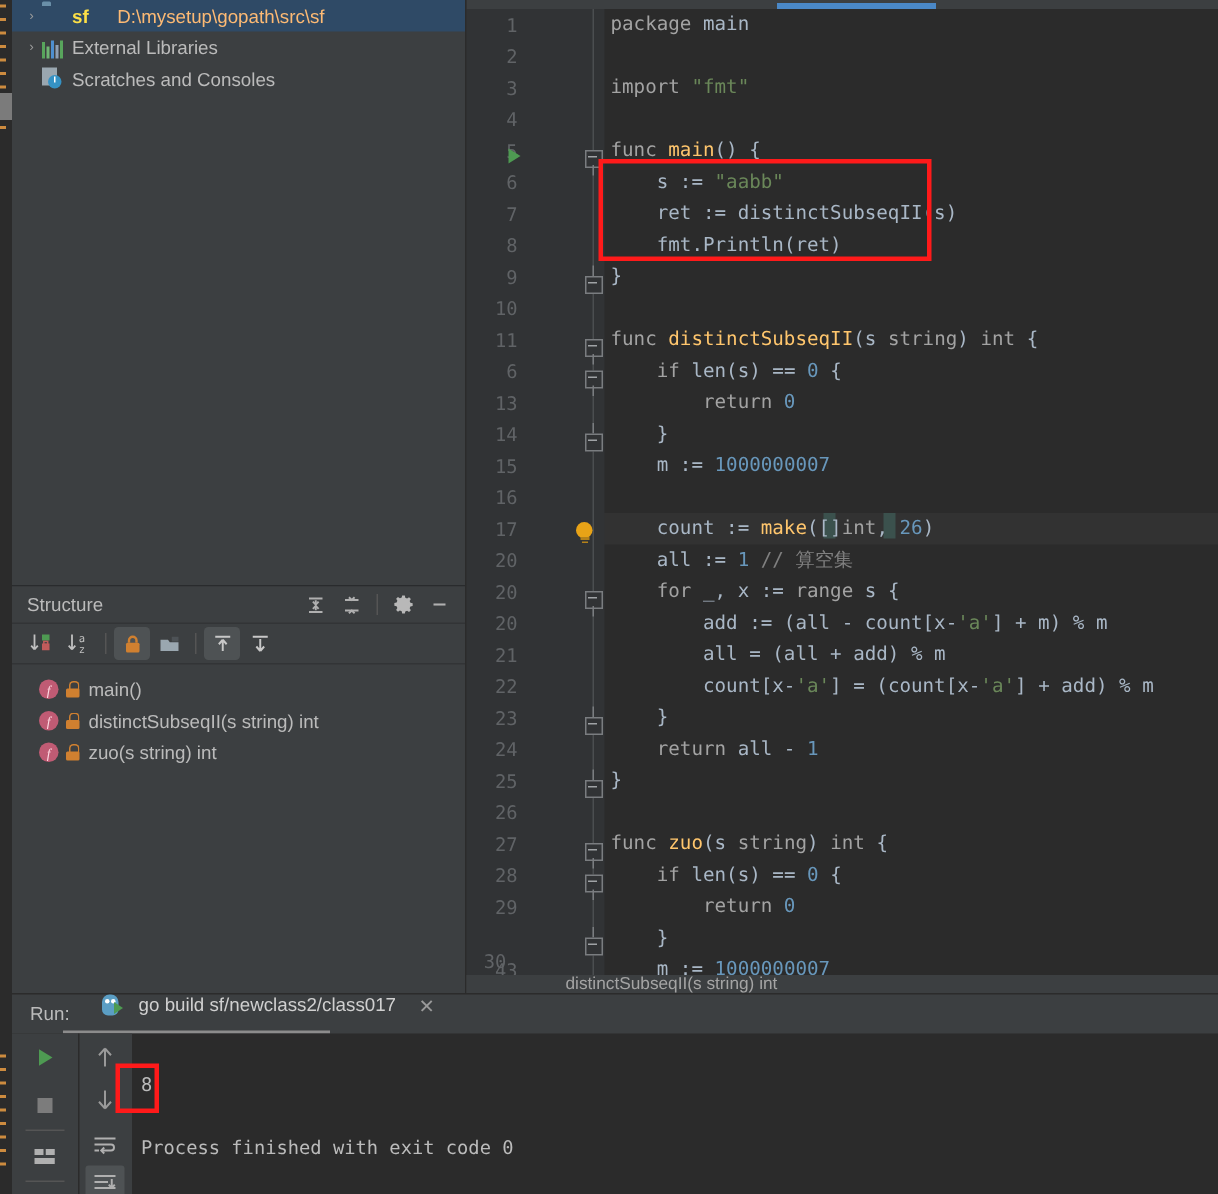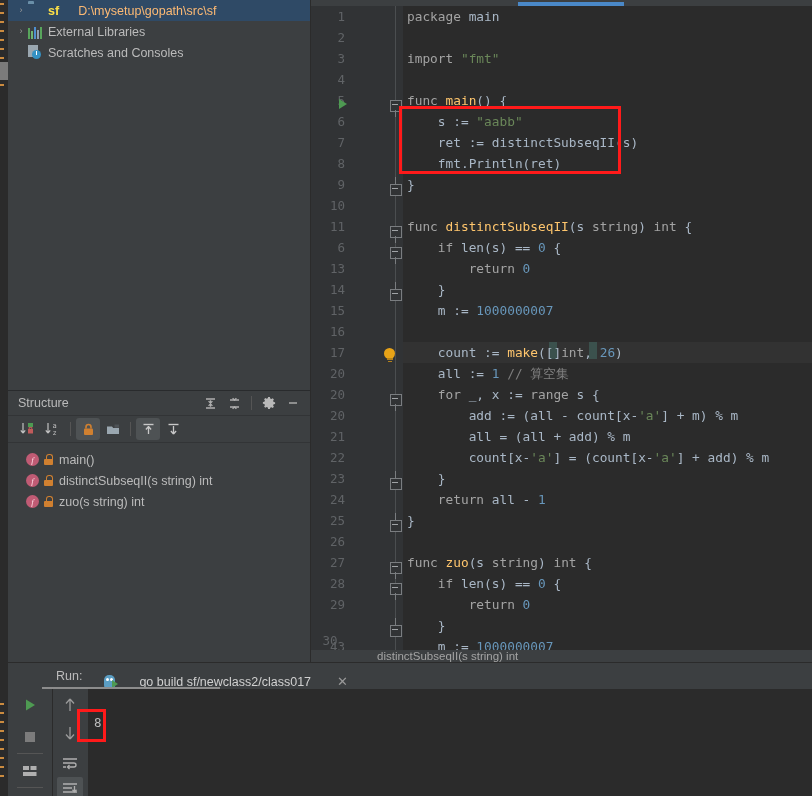--- a/index.html
+++ b/index.html
@@ -96,23 +96,23 @@
   .cmt{color:#808080;}
   .id{color:#a9b7c6;}
 
   .red-box{position:absolute;border:3px solid #ff1a1a;box-sizing:border-box;pointer-events:none;}
 
   
   .breadcrumb{position:absolute;left:311px;top:650px;width:501px;height:12px;background:#3c3f41;font-size:11.5px;color:#a4a4a4;display:flex;align-items:center;padding-left:66px;}
 
   
   .run-win{position:absolute;left:8px;top:662px;width:804px;height:134px;background:#3c3f41;border-top:1px solid #2b2b2b;}
-  .run-tabbar{height:26px;display:flex;align-items:center;position:relative;padding-left:36px;}
+  .run-tabbar{height:26px;display:flex;align-items:center;position:relative;}
   .run-label{margin-left:12px;font-size:12.5px;color:#bbbbbb;}
-  .run-tab{margin-left:22px;display:flex;align-items:flex-end;gap:22px;height:26px;position:relative;}
+  .run-tab{margin-left:22px;display:flex;align-items:flex-start;gap:11px;height:26px;position:relative;}
   .go-gopher{width:13px;height:14px;position:relative;}
   .go-gopher .bd{position:absolute;left:0;top:0;width:11px;height:14px;background:#5b9ec4;border-radius:5px 5px 4px 4px;}
   .go-gopher .e1,.go-gopher .e2{position:absolute;top:3px;width:3px;height:3px;border-radius:50%;background:#fff;}
   .go-gopher .e1{left:2px;} .go-gopher .e2{left:6px;}
   .go-gopher .pl{position:absolute;left:8px;top:5px;width:0;height:0;border-left:6px solid #4e9a52;border-top:4px solid transparent;border-bottom:4px solid transparent;}
   .run-tab-txt{font-size:12.5px;color:#d0d0d0;}
   .tab-close{color:#9a9a9a;font-size:13px;margin-left:4px;}
   .run-tab-line{position:absolute;left:34px;top:24px;width:178px;height:2px;background:#8c8c8c;}
 
   .run-body{position:absolute;left:0;top:26px;width:804px;height:108px;background:#2b2b2b;}
@@ -476,19 +476,20 @@
         <span class="sbtn sel" style="left:4px;top:88px;">
           <svg width="16" height="14" viewBox="0 0 16 14">
               <path d="M1 2h14M1 6h9M1 10h14" stroke="#b0b0b0" stroke-width="1.3" fill="none"></path>
               <path d="M12.5 4v5M12.5 10l-2-2.2M12.5 10l2-2.2" stroke="#b0b0b0" stroke-width="1.3" fill="none"></path>
             </svg>
         </span>
       </div>
 
       <div class="console">
         <div class="cons-line" style="left:4px;top:26px;">8</div>
+        <div class="cons-line" style="left:4px;top:68px;">Process finished with exit code 0</div>
         <div class="red-box" style="left:-13px;top:20px;width:29px;height:33px;"></div>
       </div>
     </div>
 
   </div>
 
 </div>
 
 </body></html>

